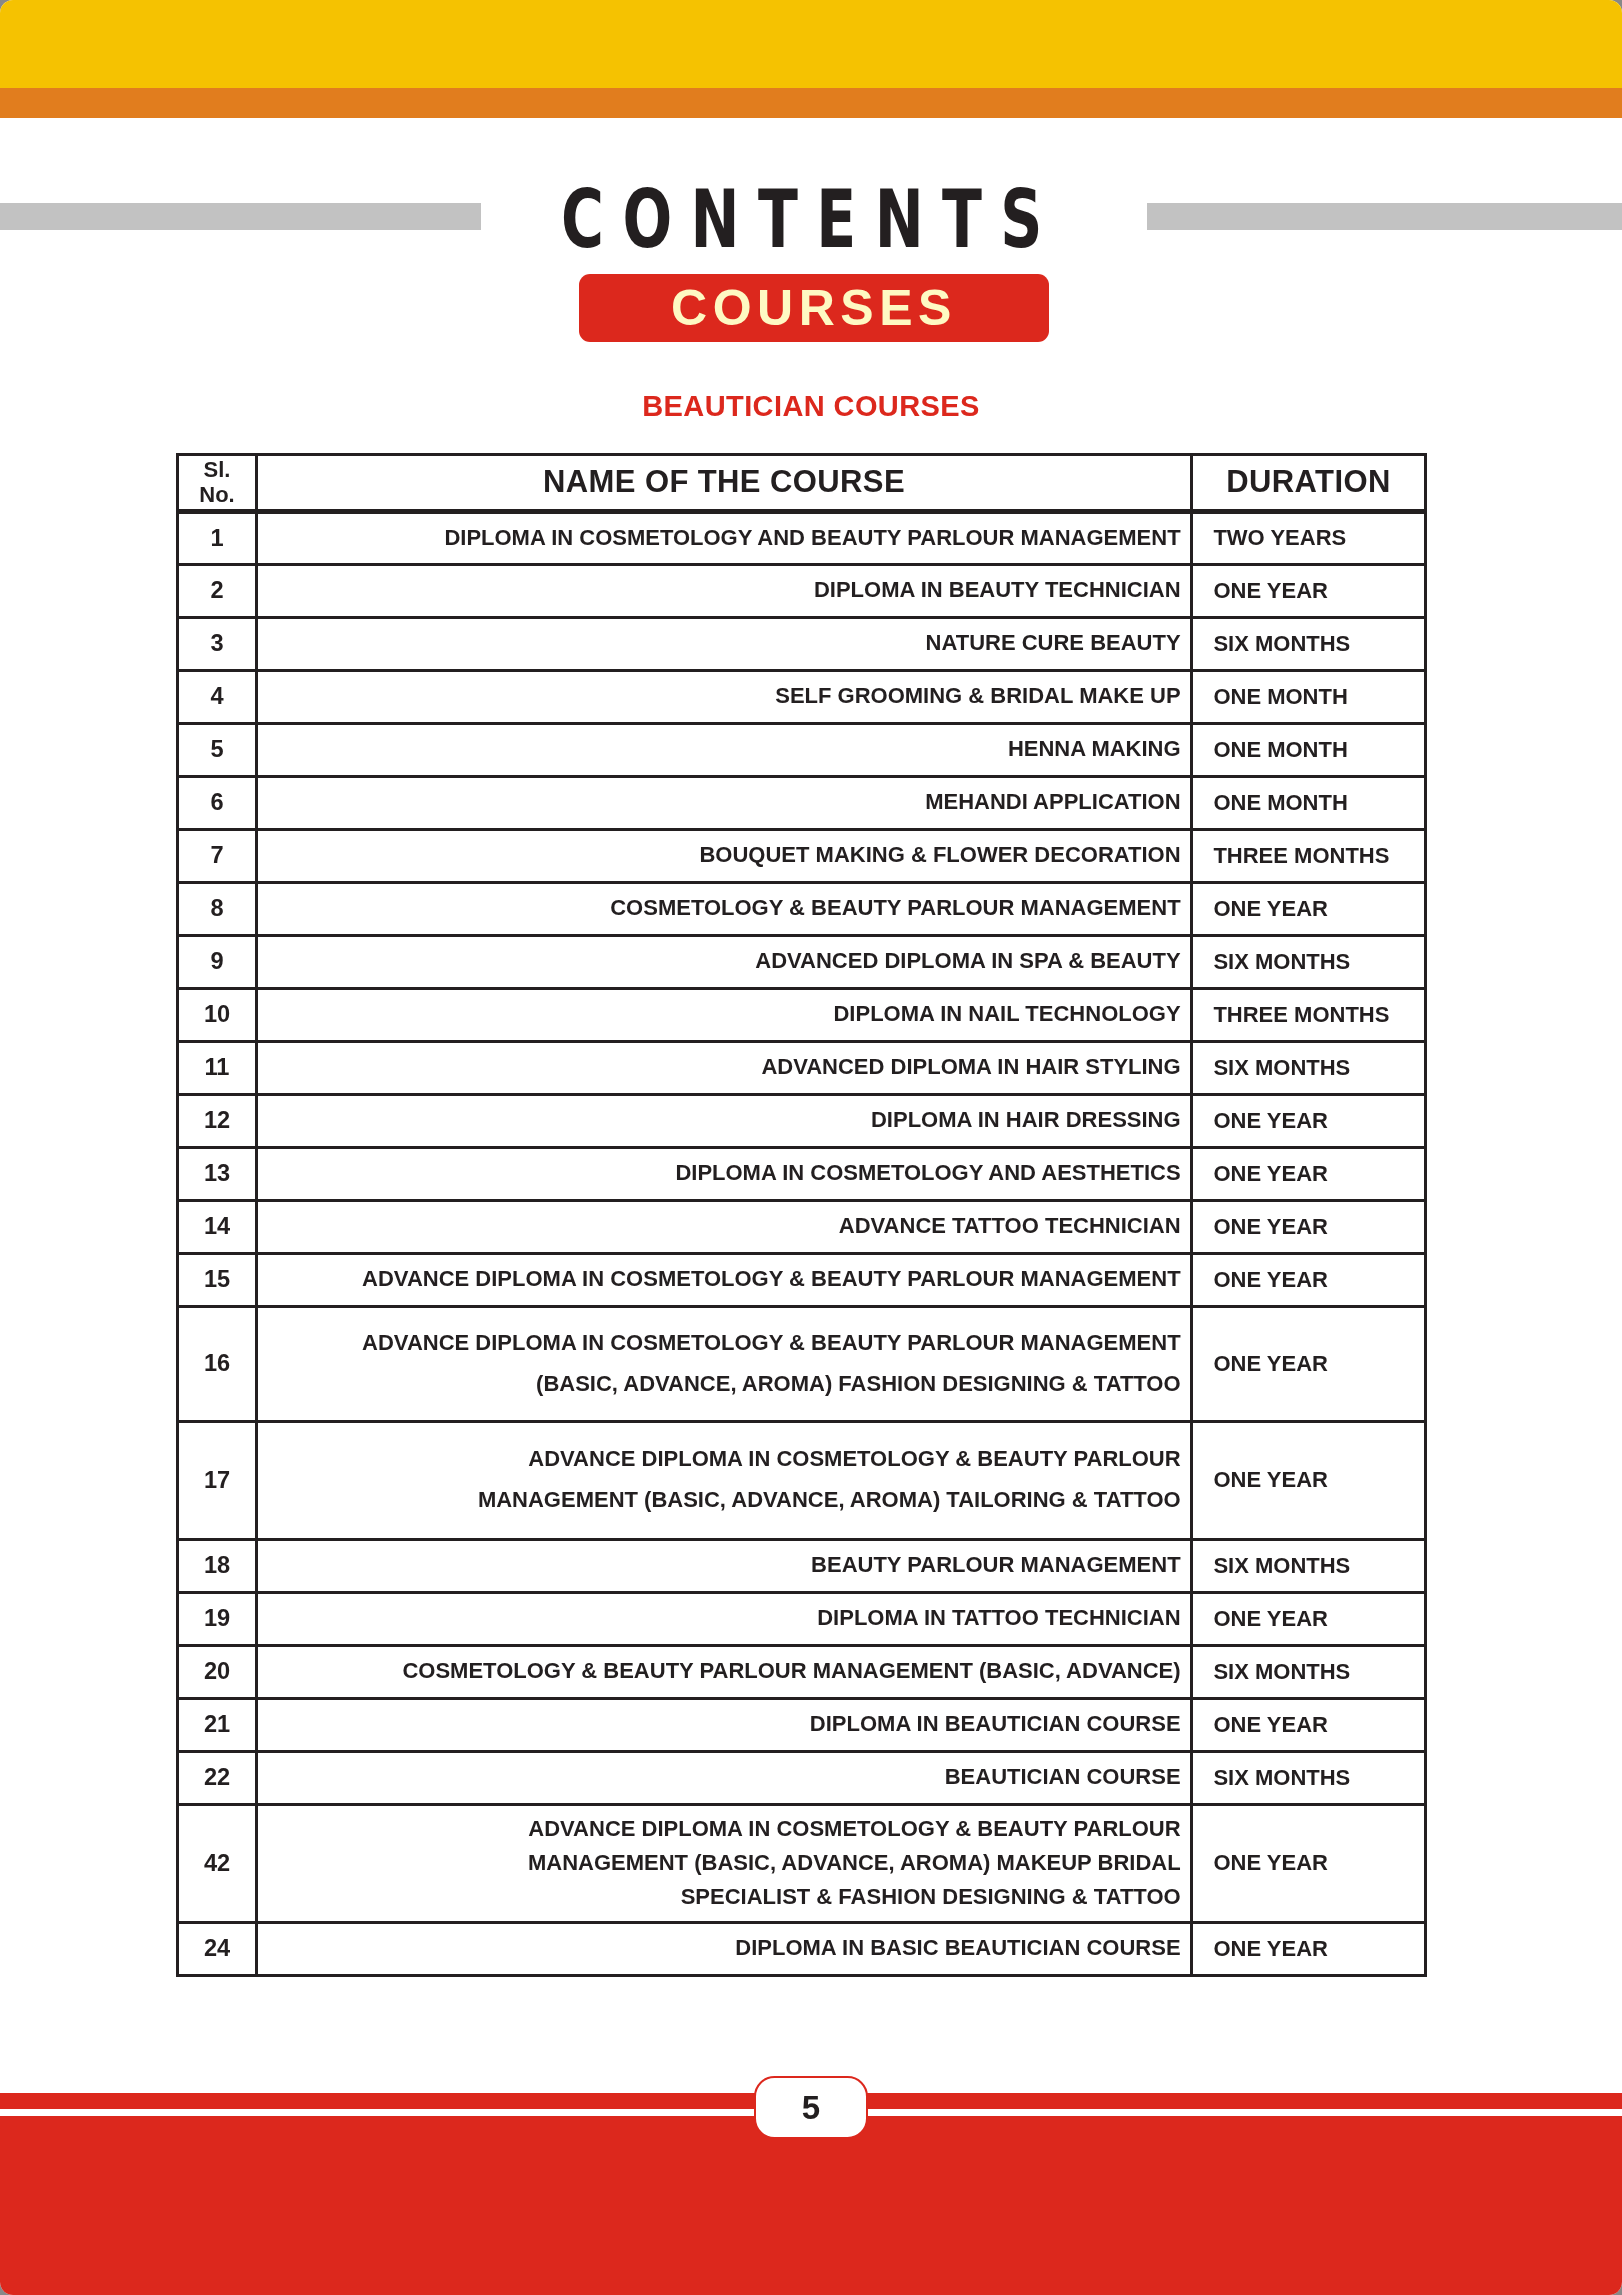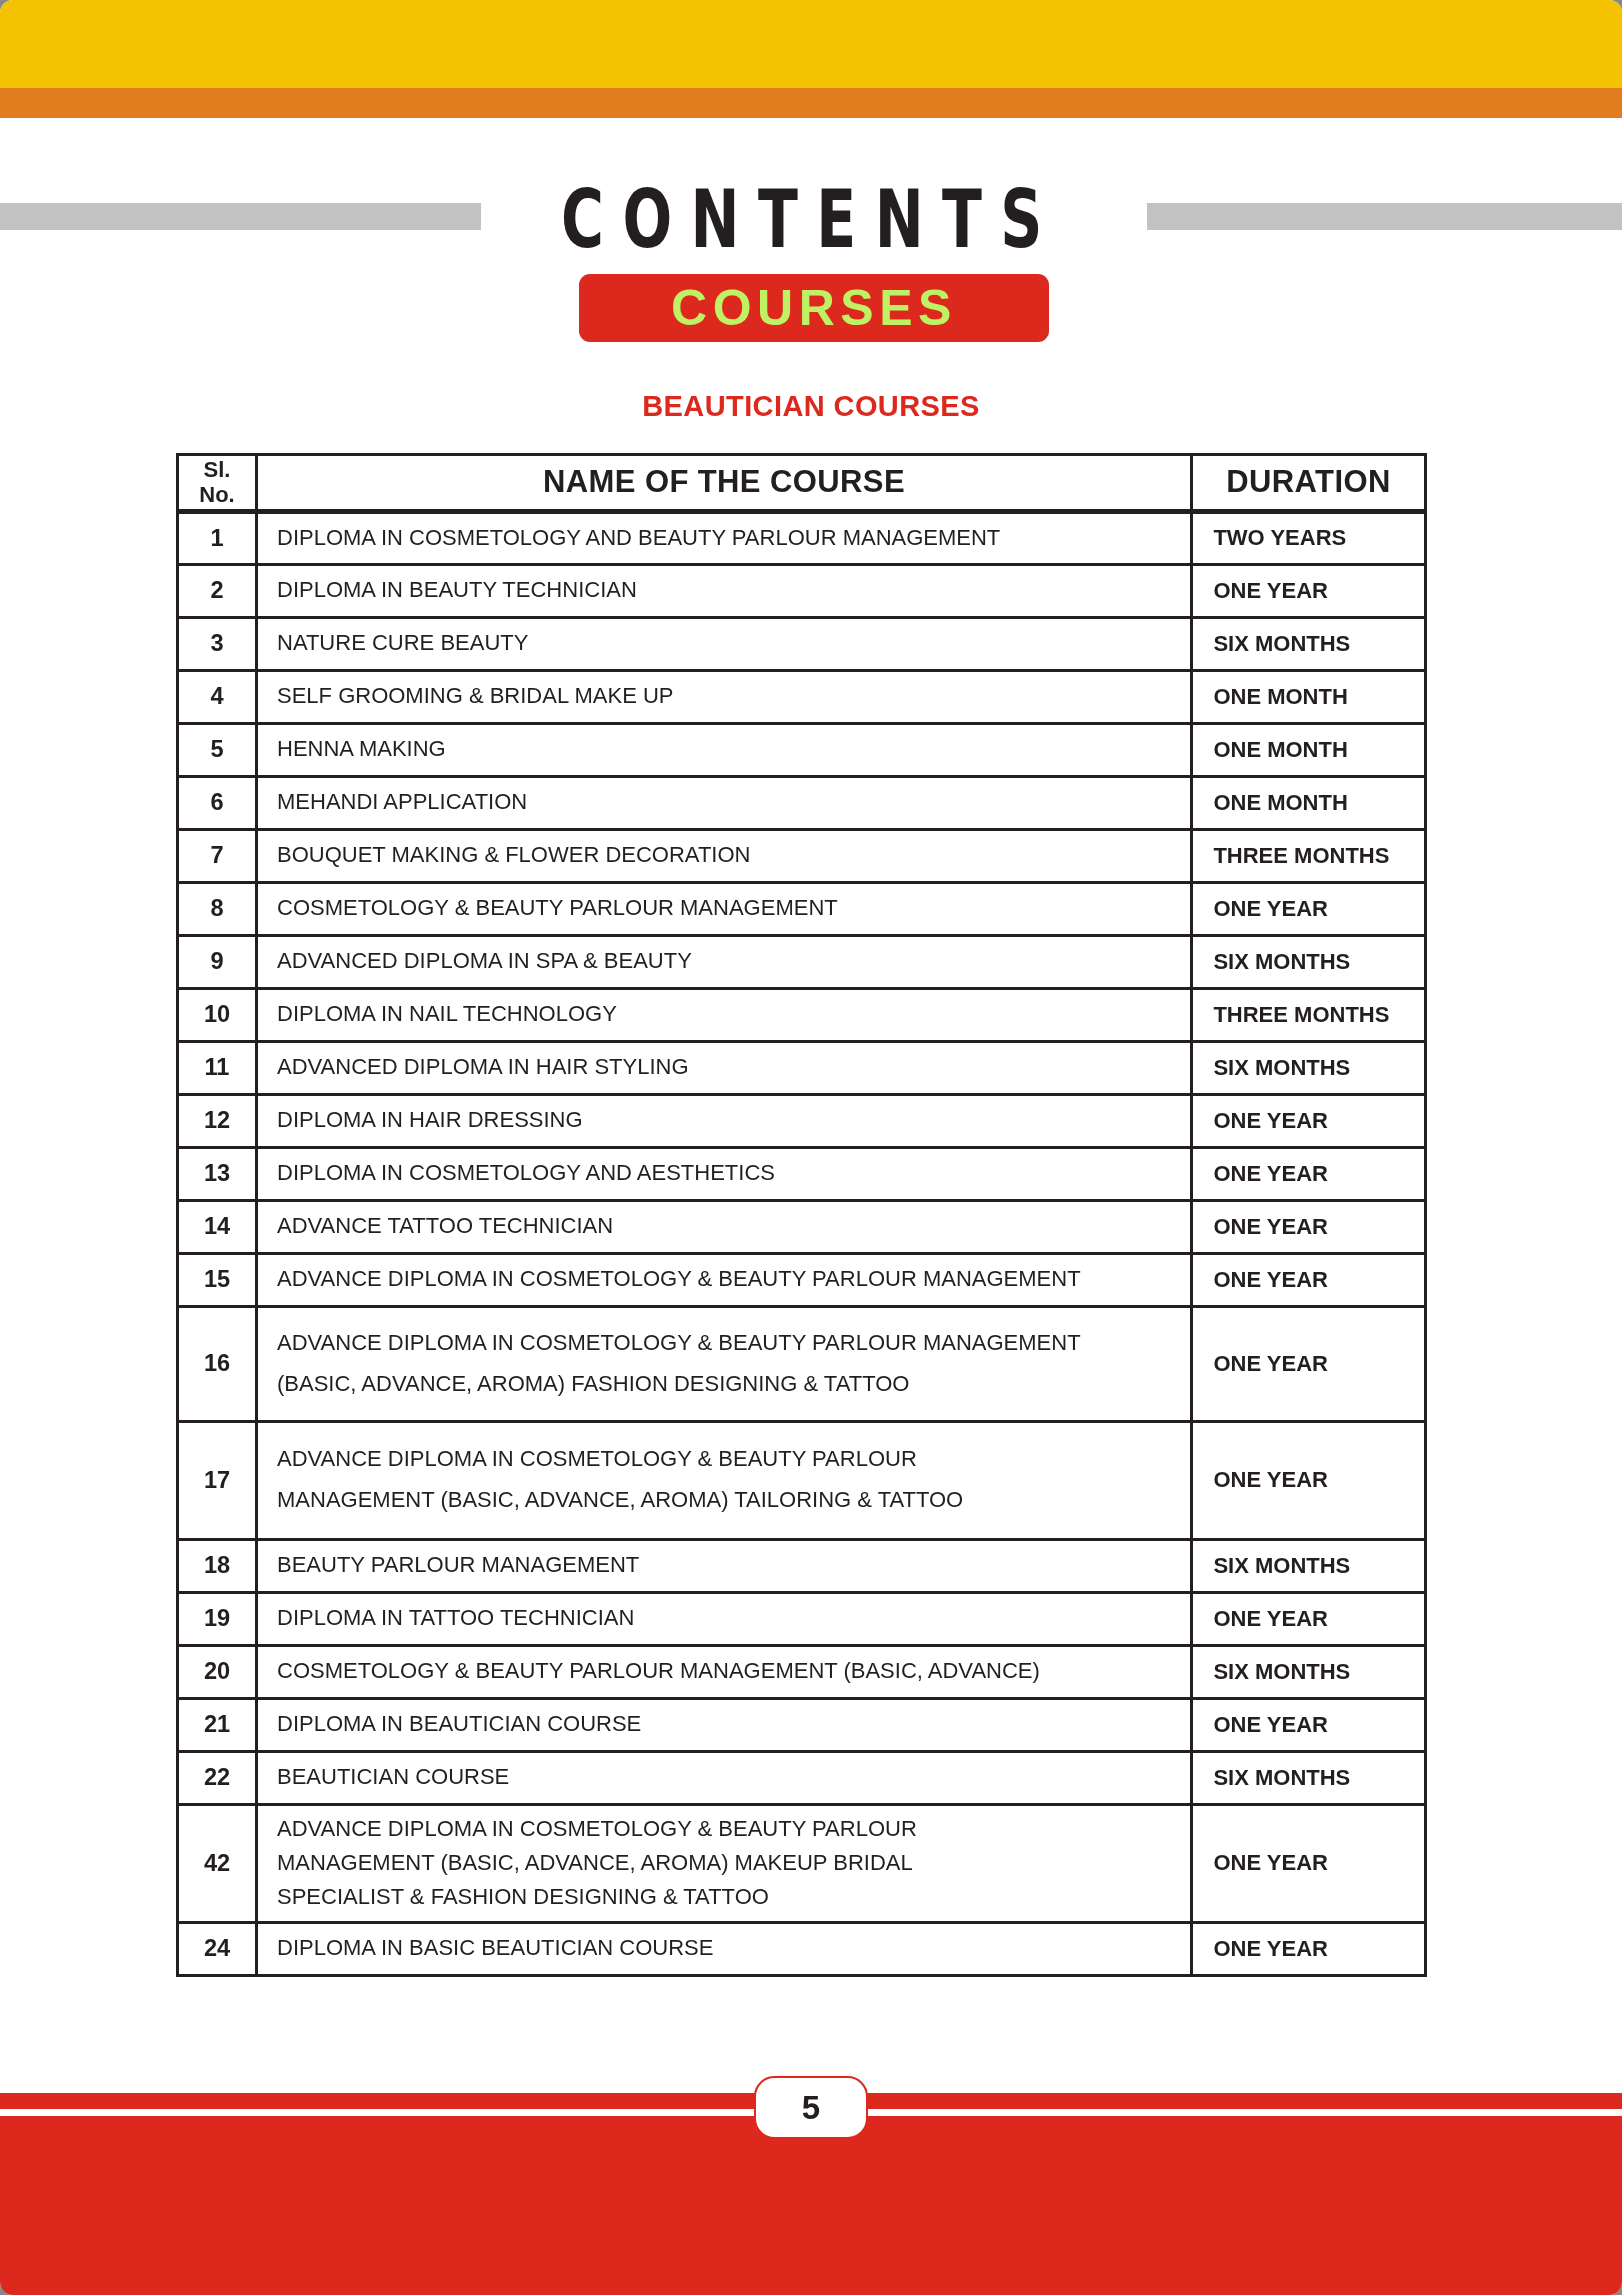--- a/index.html
+++ b/index.html
@@ -32,21 +32,21 @@
     font-weight:bold;font-size:75px;letter-spacing:23.6px;
     color:var(--ink);
     transform:scale(0.78,1.08);
     white-space:nowrap;
   }
   
   .courses-banner{
     position:absolute;left:579px;top:274px;width:470px;height:68px;
     background:var(--red);border-radius:11px;
     display:flex;align-items:center;justify-content:center;
-    color:#bef264;font-weight:bold;font-size:50px;letter-spacing:5.5px;
+    color:#fef9c3;font-weight:bold;font-size:50px;letter-spacing:5.5px;
   }
   
   .section-heading{
     position:absolute;left:0;top:390px;width:100%;
     text-align:center;color:var(--red);
     font-weight:bold;font-size:29px;letter-spacing:0.4px;
   }
   
   table.courses{
     position:absolute;left:176px;top:453px;
@@ -64,21 +64,21 @@
   table.courses tbody td{border-top-width:3.9px;}
   table.courses tbody tr{height:53px;}
   table.courses tbody tr:nth-child(16){height:115px;}
   table.courses tbody tr:nth-child(17){height:118px;}
   table.courses tbody tr:nth-child(23){height:118px;}
   th.h-sl{font-size:22px;line-height:1.15;white-space:pre-line;text-align:center;font-weight:bold;}
   th.h-name{font-size:31px;letter-spacing:0.4px;text-align:center;font-weight:bold;}
   th.h-dur{font-size:31px;letter-spacing:0.4px;text-align:center;font-weight:bold;margin-top:18px;}
   td.c-no{font-size:23.6px;font-weight:bold;text-align:center;}
   td.c-name{
-    font-size:22px;font-weight:normal;text-align:left;
+    font-size:22px;font-weight:bold;text-align:right;
     padding-left:19px;padding-right:9.4px;
     white-space:pre-line;line-height:1.85;
   }
   table.courses tbody tr:nth-child(23) td.c-name{line-height:1.55;}
   td.c-dur{font-size:22px;font-weight:bold;text-align:left;padding-left:20.4px;}
   
   .footer-stripe{position:absolute;left:0;top:2093px;width:100%;height:15.7px;background:var(--red);}
   .footer-block{position:absolute;left:0;top:2116px;width:100%;height:179px;background:var(--red);}
   .page-tab{
     position:absolute;left:754px;top:2076px;width:114px;height:63px;

